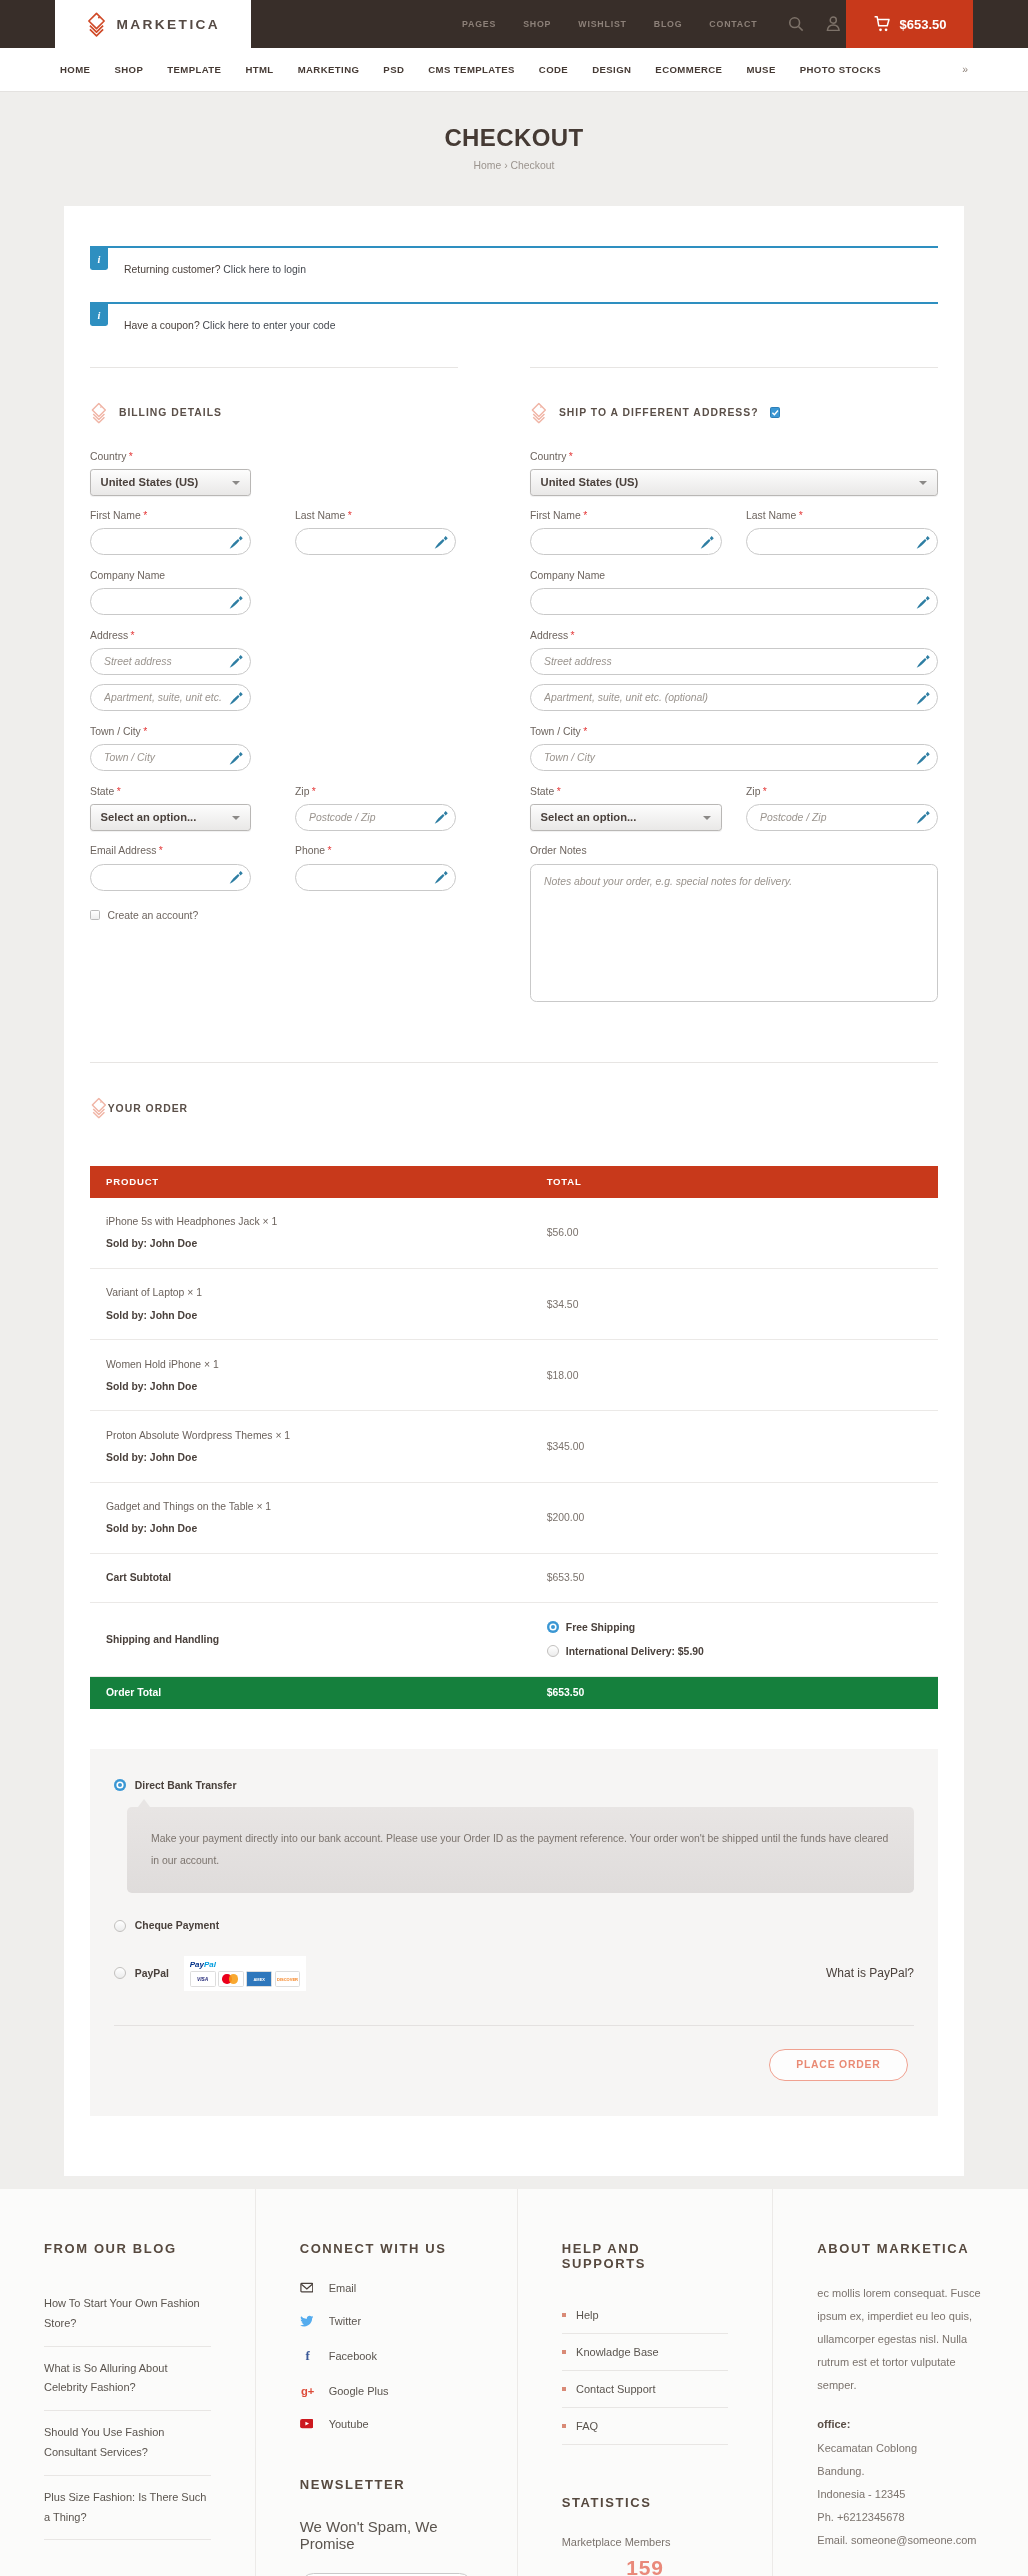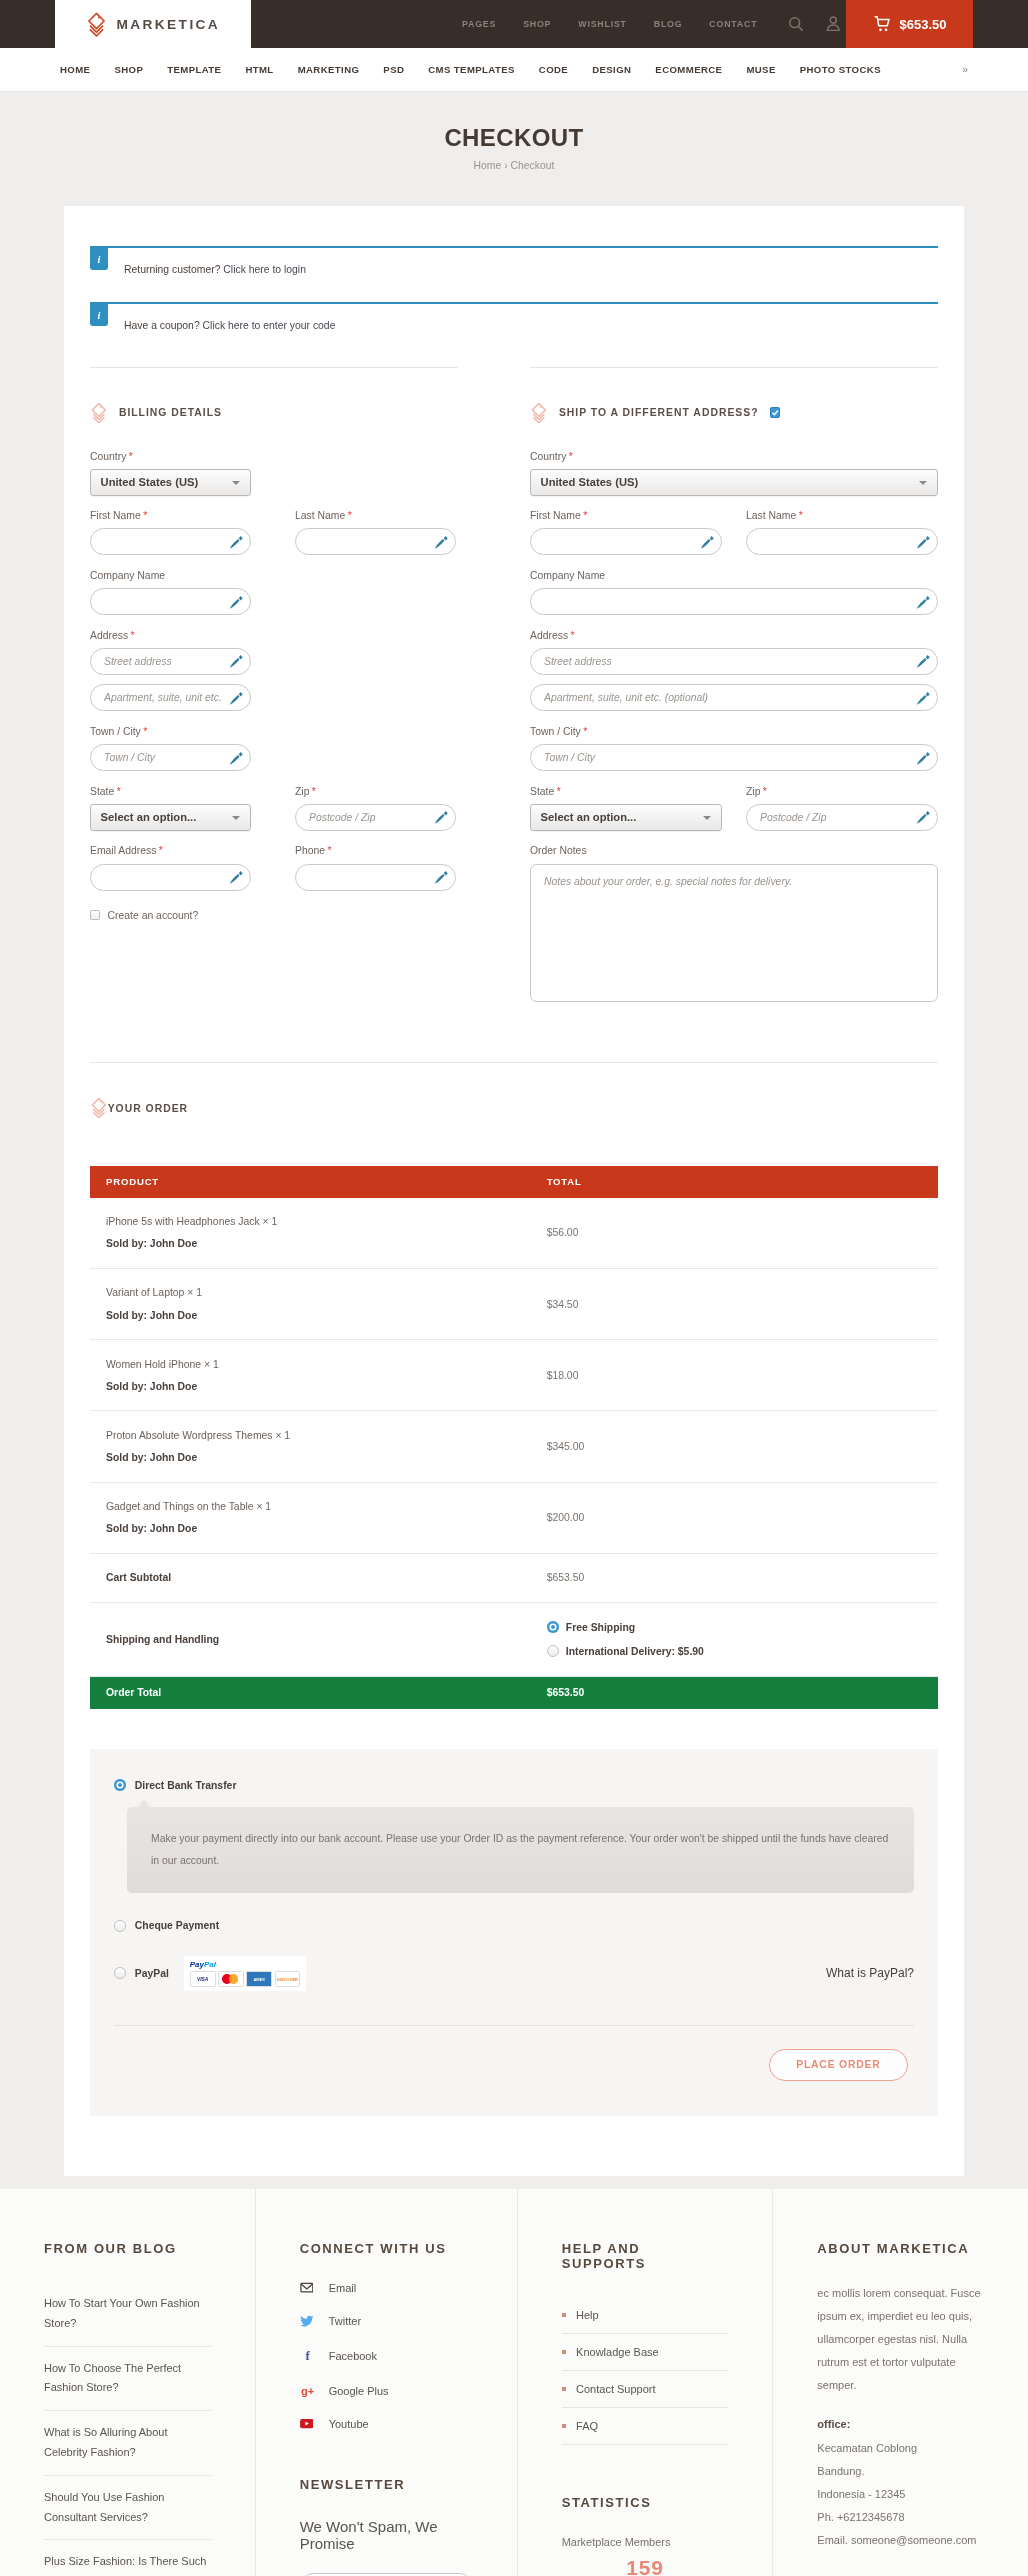--- a/index.html
+++ b/index.html
@@ -578,21 +578,20 @@
       <button class="btn-outline">PLACE ORDER</button>
     </div>
   </div>
 </main>
 
 <footer>
   <div class="fcol">
     <div class="ftitle">FROM OUR BLOG</div>
     <div class="bloglist">
       <a href="#">How To Start Your Own Fashion Store?</a>
-      <a href="#">How To Choose The Perfect Fashion Store?</a>
       <a href="#">What is So Alluring About Celebrity Fashion?</a>
       <a href="#">Should You Use Fashion Consultant Services?</a>
       <a href="#">Plus Size Fashion: Is There Such a Thing?</a>
     </div>
   </div>
 
   <div class="fcol">
     <div class="ftitle">CONNECT WITH US</div>
     <div class="soclist">
       <a class="socitem" href="#">

